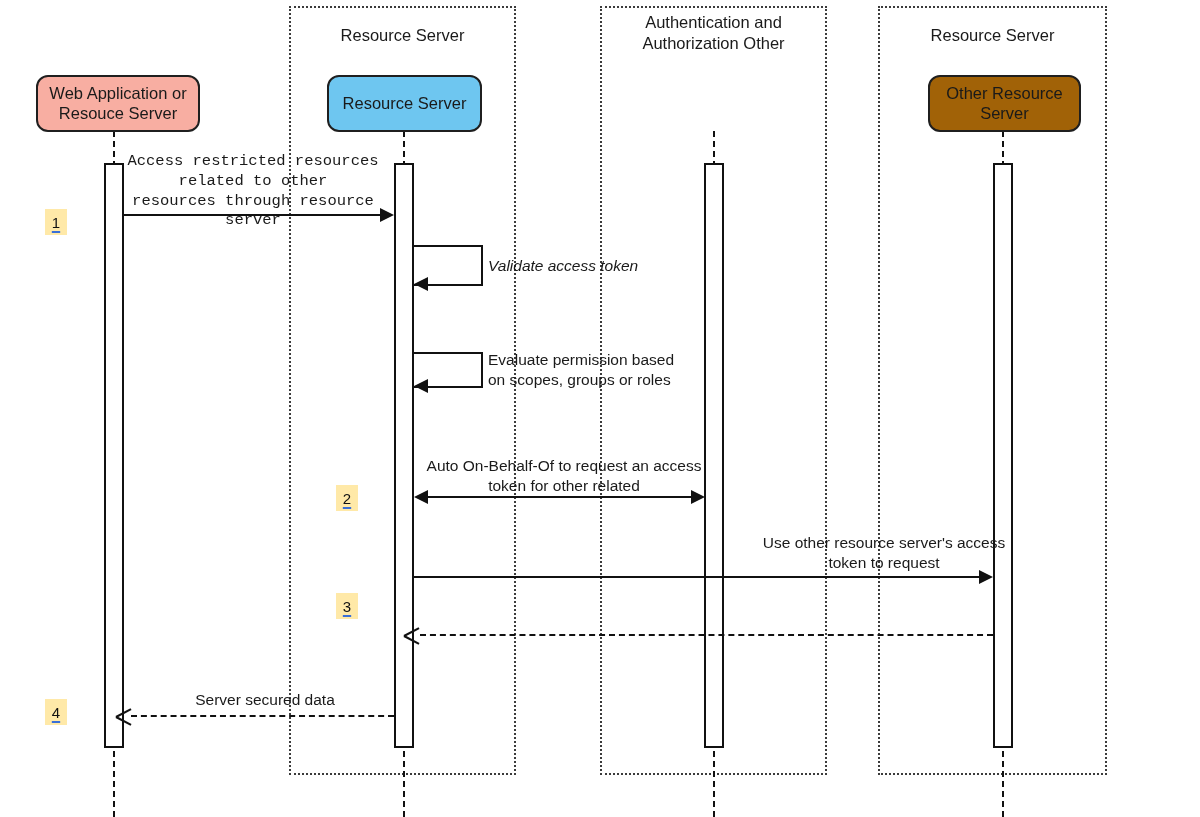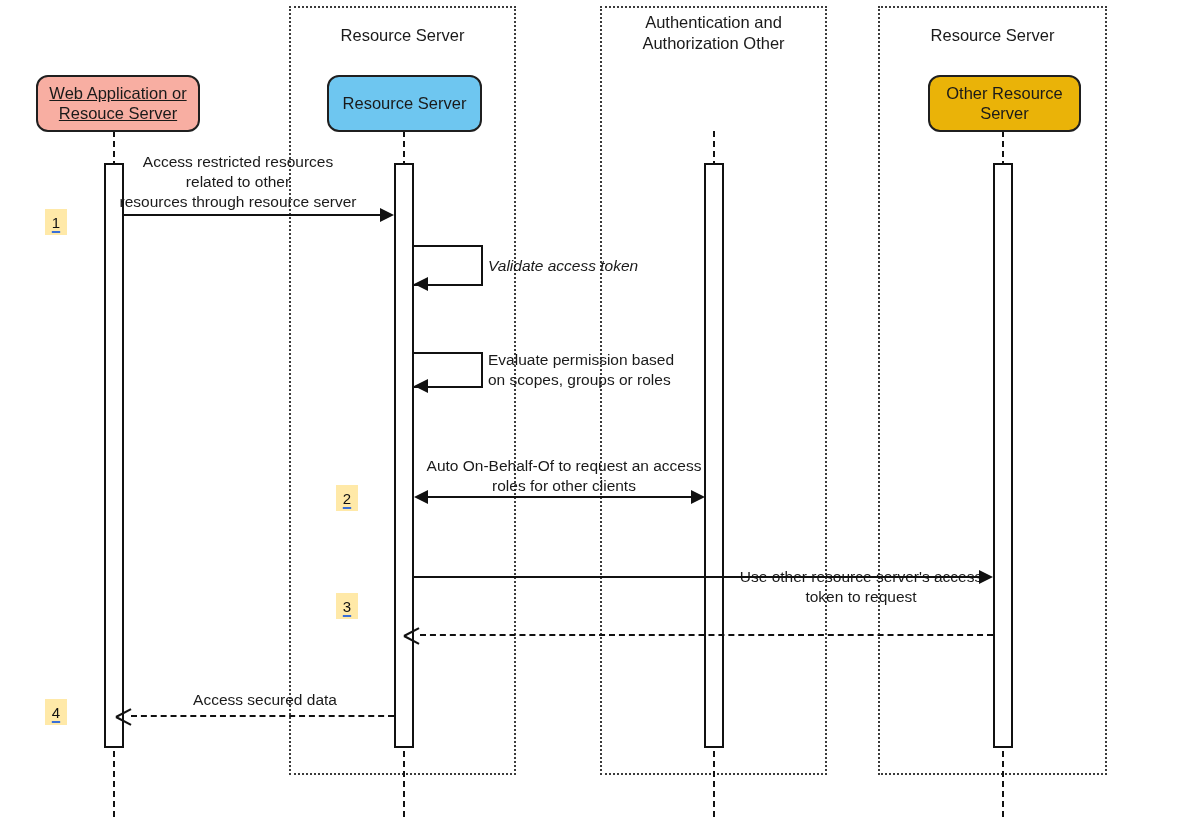--- a/index.html
+++ b/index.html
@@ -164,64 +164,64 @@
 Authorization Other</div>
 
   <div class="group-frame" style="left:878px; top:6px; width:229px; height:769px;"></div>
   <div class="group-title" style="left:878px; top:25px; width:229px;">Resource Server</div>
 
   <div class="lifeline" style="left:113px; top:131px; height:686px;"></div>
   <div class="lifeline" style="left:403px; top:131px; height:686px;"></div>
   <div class="lifeline" style="left:713px; top:131px; height:686px;"></div>
   <div class="lifeline" style="left:1002px; top:131px; height:686px;"></div>
 
-  <div class="participant" style="left:36px; top:75px; width:164px; height:57px; background:#f8aea2;text-decoration:underline;">Web Application or
+  <div class="participant" style="left:36px; top:75px; width:164px; height:57px; background:#f8aea2;">Web Application or
 Resouce Server</div>
 
   <div class="participant" style="left:327px; top:75px; width:155px; height:57px; background:#6ec6f0;">Resource Server</div>
 
 
-  <div class="participant" style="left:928px; top:75px; width:153px; height:57px; background:#eab308;">Other Resource
+  <div class="participant" style="left:928px; top:75px; width:153px; height:57px; background:#a16207;">Other Resource
 Server</div>
 
   <div class="activation" style="left:104px; top:163px; width:20px; height:585px;"></div>
   <div class="activation" style="left:394px; top:163px; width:20px; height:585px;"></div>
   <div class="activation" style="left:704px; top:163px; width:20px; height:585px;"></div>
   <div class="activation" style="left:993px; top:163px; width:20px; height:585px;"></div>
 
-  <div class="msg-label" style="left:103px; top:152px; width:270px;">Access restricted resources
+  <div class="msg-label" style="left:118px; top:152px; width:270px;font-family:Liberation Mono, monospace;">Access restricted resources
 related to other
 resources through resource server</div>
   <div class="msg-line" style="left:124px; top:214px; width:268px;"></div>
   <div class="arrowhead arrow-right-solid" style="left:380px; top:208px;"></div>
   <div class="step-badge" style="left:45px; top:209px; width:22px; height:26px;">1</div>
 
   <div class="selfcall" style="left:412px; top:245px; width:71px; height:41px;"></div>
   <div class="arrowhead arrow-left-solid" style="left:414px; top:277px;"></div>
   <div class="msg-label right" style="left:488px; top:256px; width:230px;font-style:italic;">Validate access token</div>
 
   <div class="selfcall" style="left:412px; top:352px; width:71px; height:36px;"></div>
   <div class="arrowhead arrow-left-solid" style="left:414px; top:379px;"></div>
   <div class="msg-label right" style="left:488px; top:350px; width:240px;">Evaluate permission based
 on scopes, groups or roles</div>
 
   <div class="msg-label" style="left:419px; top:456px; width:290px;">Auto On-Behalf-Of to request an access
-roles for other clients</div>
+token for other related</div>
   <div class="msg-line" style="left:422px; top:496px; width:280px;"></div>
   <div class="arrowhead arrow-left-solid" style="left:414px; top:490px;"></div>
   <div class="arrowhead arrow-right-solid" style="left:691px; top:490px;"></div>
   <div class="step-badge" style="left:336px; top:485px; width:22px; height:26px;">2</div>
 
-  <div class="msg-label" style="left:716px; top:533px; width:290px;margin-top:34px;">Use other resource server's access
+  <div class="msg-label" style="left:739px; top:533px; width:290px;">Use other resource server's access
 token to request</div>
   <div class="msg-line" style="left:414px; top:576px; width:577px;"></div>
   <div class="arrowhead arrow-right-solid" style="left:979px; top:570px;"></div>
 
   <div class="msg-line dashed" style="left:420px; top:634px; width:573px;"></div>
   <div class="arrowhead arrow-left-open" style="left:404px; top:627px;"></div>
   <div class="step-badge" style="left:336px; top:593px; width:22px; height:26px;">3</div>
 
-  <div class="msg-label" style="left:155px; top:690px; width:220px;">Access secured data</div>
+  <div class="msg-label" style="left:155px; top:690px; width:220px;">Server secured data</div>
   <div class="msg-line dashed" style="left:131px; top:715px; width:263px;"></div>
   <div class="arrowhead arrow-left-open" style="left:116px; top:708px;"></div>
   <div class="step-badge" style="left:45px; top:699px; width:22px; height:26px;">4</div>
 
 </div>
 
 </body></html>

